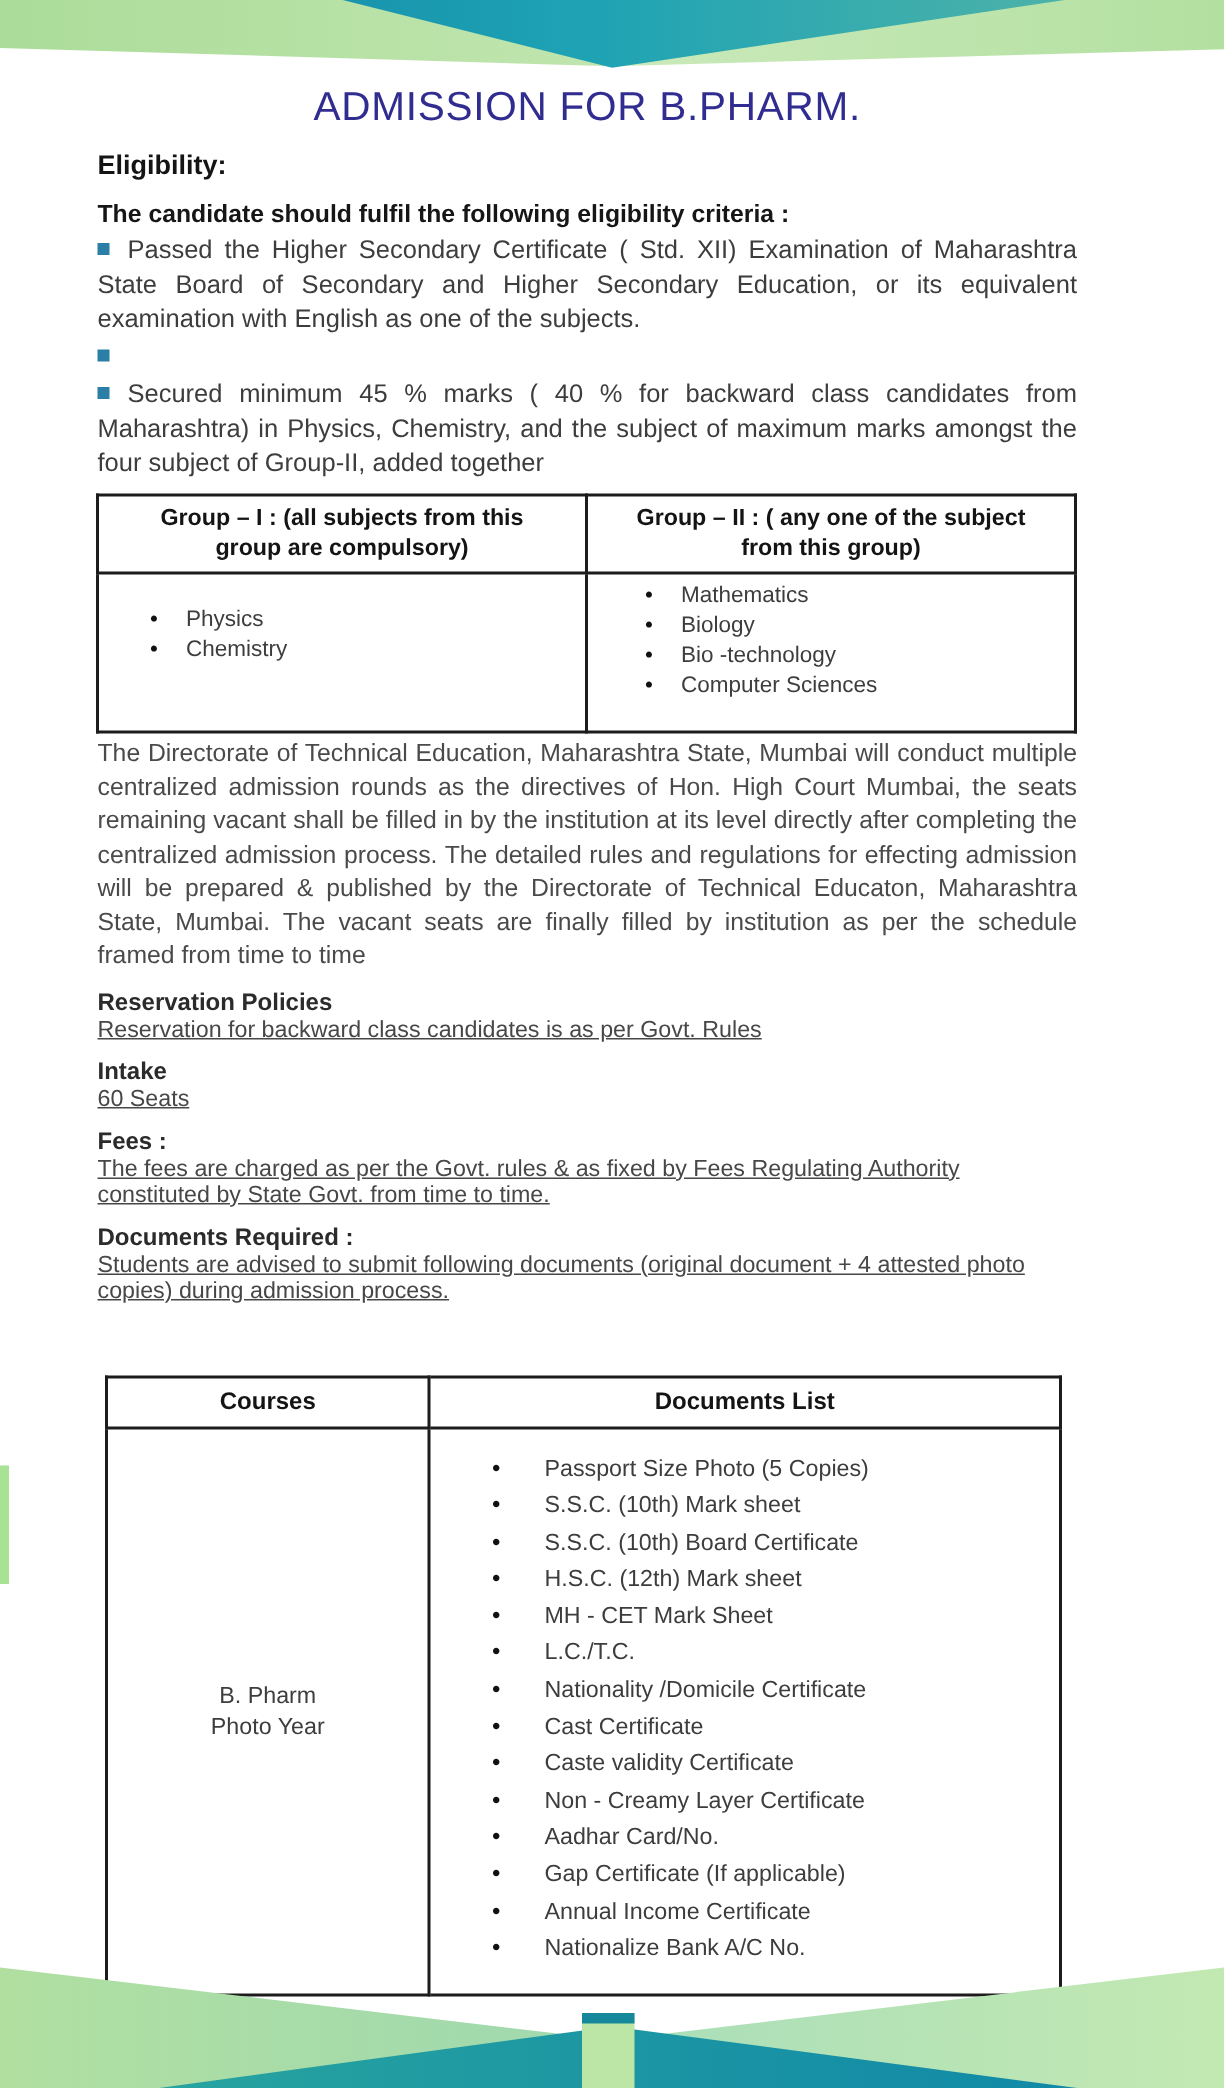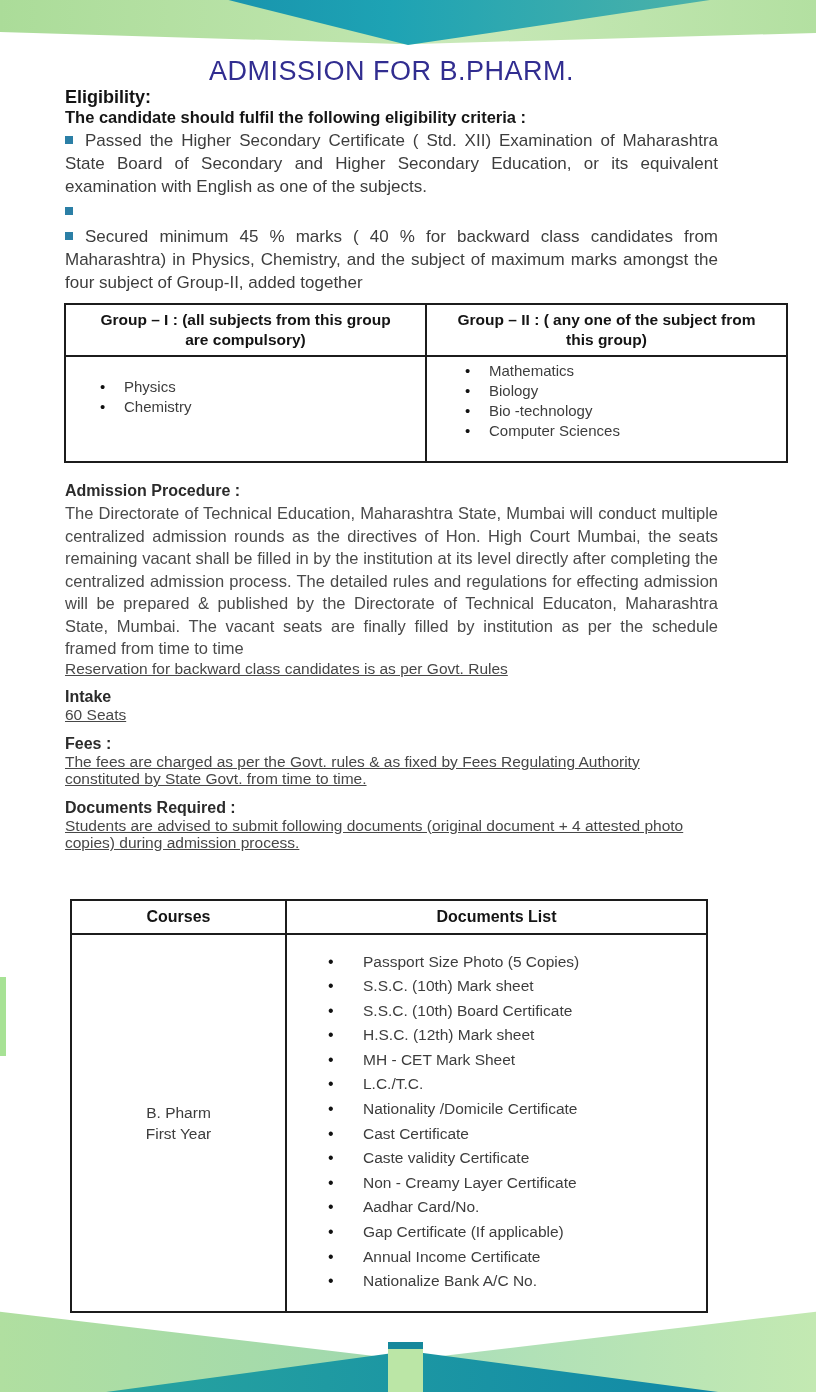--- a/index.html
+++ b/index.html
@@ -29,31 +29,31 @@
   .bb-center-rect { position:absolute; left:388px; top:32px; width:35px; height:50px;
                     background:#bbe6a6; border-top:7px solid #15889c; box-sizing:border-box; }
   .left-strip { position:absolute; left:0; top:977px; width:6px; height:79px; background:#a7e295; }
 
   
   .content { position:absolute; top:46px; left:65px; width:653px; }
 
   .doc-title { margin-top:10px; text-align:center; font-size:27px; font-weight:normal;
                color:#312d90; letter-spacing:0.5px; }
 
-  .h-elig { font-size:18px; font-weight:bold; color:#141414; }
-  .intro  { font-size:16.5px; font-weight:bold; color:#161616; }
+  .h-elig { margin-top:13px; font-size:18px; font-weight:bold; color:#141414; }
+  .intro  { margin-top:13px; font-size:16.5px; font-weight:bold; color:#161616; }
 
   .para { font-size:17px; line-height:23px; text-align:justify; color:#3d3d3d; margin:0; }
   .elig-item { margin-top:2px; }
   .sqb { display:inline-block; width:8px; height:8px; background:#2b7fa6;
          margin-right:12px; vertical-align:2px; }
 
   
   table { border-collapse:collapse; }
-  .gtable { width:724px; margin-left:-1px; margin-top:9px; table-layout:fixed; }
+  .gtable { width:654px; margin-left:-1px; margin-top:9px; table-layout:fixed; }
   .gtable th, .gtable td { border:2px solid #1c1c1c; }
   .gtable th { font-size:15.5px; color:#141414; font-weight:bold; text-align:center;
                padding:5px 24px; line-height:20px; height:38px; }
   .gtable td { vertical-align:top; height:84px; }
   .dotlist { list-style:none; margin:0; padding:0; font-size:15px; color:#3d3d3d; }
   .dotlist li { display:flex; line-height:20px; }
   .dot { color:#111; width:24px; text-align:left; flex:0 0 auto; }
   .gt-left  { padding:20px 0 0 34px; }
   .gt-right { padding:4px 0 0 38px; }
 
@@ -139,44 +139,44 @@
           <li>
                 <span class="dot">•</span>
                 <span>Computer Sciences</span>
               </li>
         </ul>
       </td>
     </tr>
   </tbody>
     </table>
 
-  <div class="sec-h mt-proc">Admission Procedure :</div>
   <p class="proc-body">The Directorate of Technical Education, Maharashtra State, Mumbai will conduct multiple centralized admission rounds as the directives of Hon. High Court Mumbai, the seats remaining vacant shall be filled in by the institution at its level directly after completing the centralized admission process. The detailed rules and regulations for effecting admission will be prepared &amp; published by the Directorate of Technical Educaton, Maharashtra State, Mumbai. The vacant seats are finally filled by institution as per the schedule framed from time to time</p>
 
+  <div class="sec-h mt-sec">Reservation Policies</div>
   <p class="sec-b">Reservation for backward class candidates is as per Govt. Rules</p>
 
   <div class="sec-h mt-sec">Intake</div>
   <p class="sec-b">60 Seats</p>
 
   <div class="sec-h mt-sec">Fees :</div>
   <p class="sec-b">The fees are charged as per the Govt. rules &amp; as fixed by Fees Regulating Authority constituted by State Govt. from time to time.</p>
 
   <div class="sec-h mt-sec">Documents Required :</div>
   <p class="sec-b">Students are advised to submit following documents (original document + 4 attested photo copies) during admission process.</p>
 
   <table class="dtable">
     <tbody>
         <tr>
       <th class="col-courses">Courses</th>
       <th>Documents List</th>
     </tr>
     <tr>
       <td class="course-cell">
         <div>B. Pharm</div>
-        <div>First Year</div>
+        <div>Photo Year</div>
       </td>
       <td class="docs-cell">
         <ul class="doclist">
           <li>
                 <span class="dot">•</span>
                 <span>Passport Size Photo (5 Copies)</span>
               </li>
           <li>
                 <span class="dot">•</span>
                 <span>S.S.C. (10th) Mark sheet</span>

